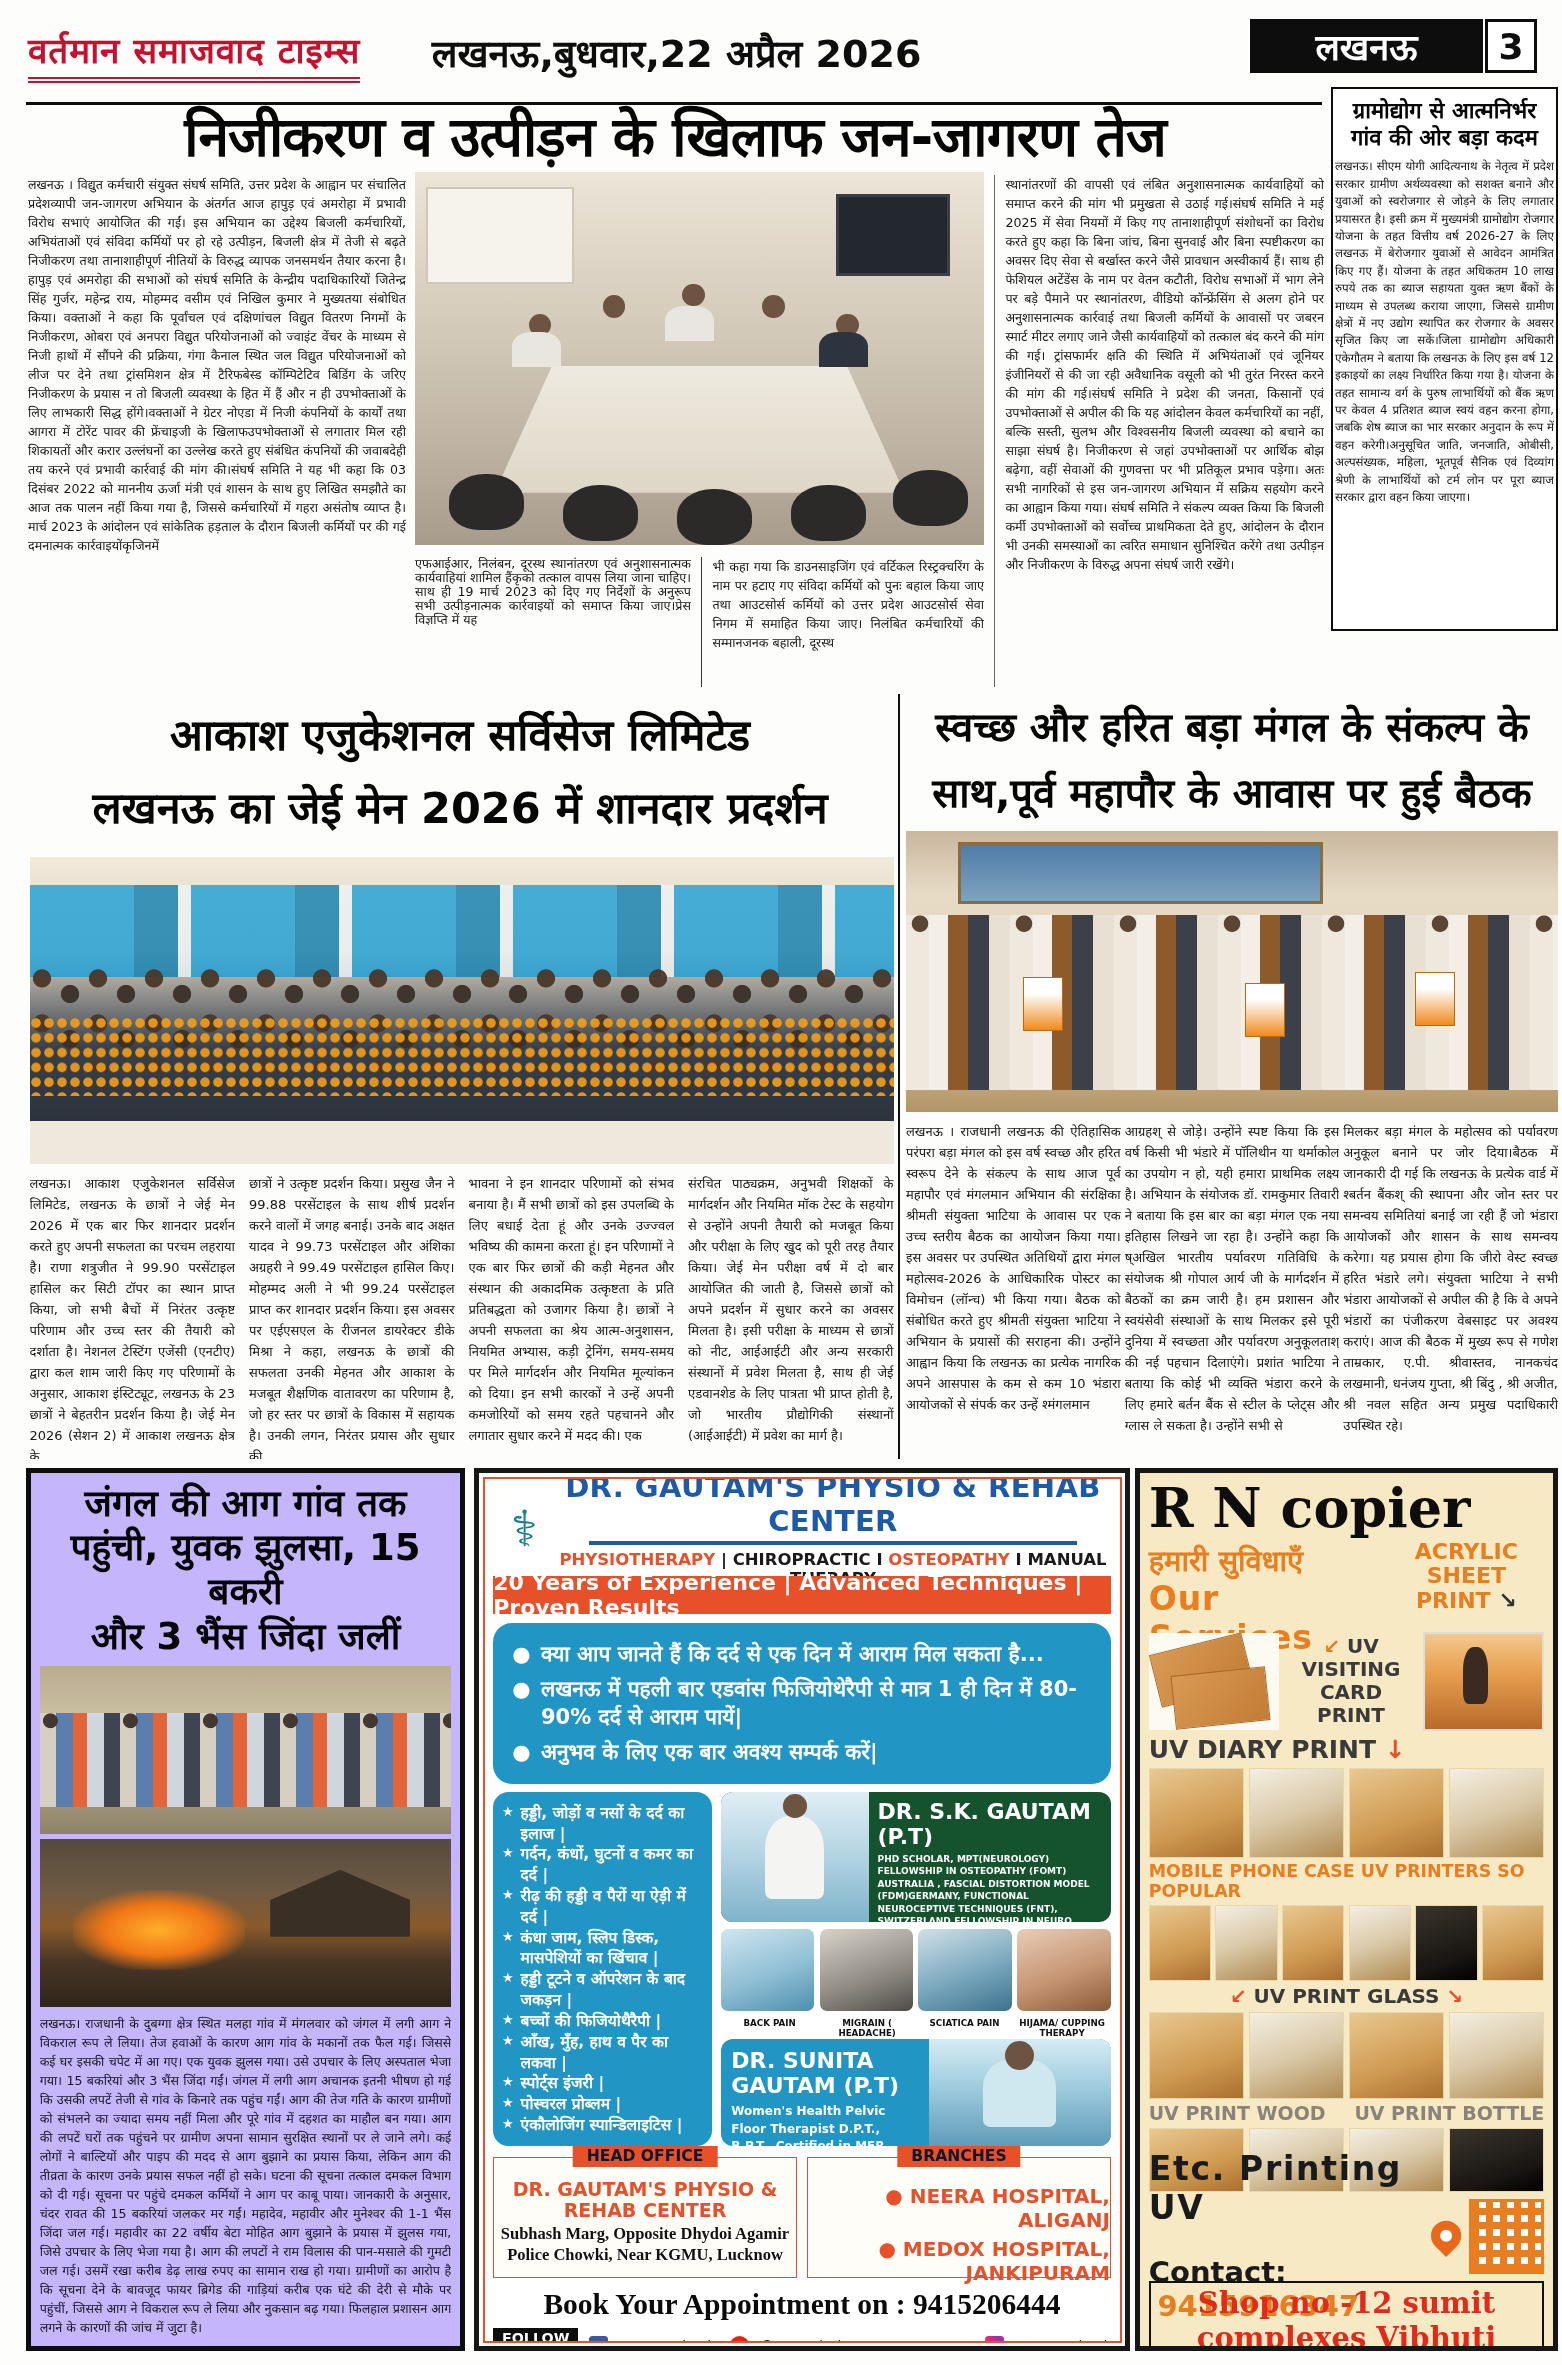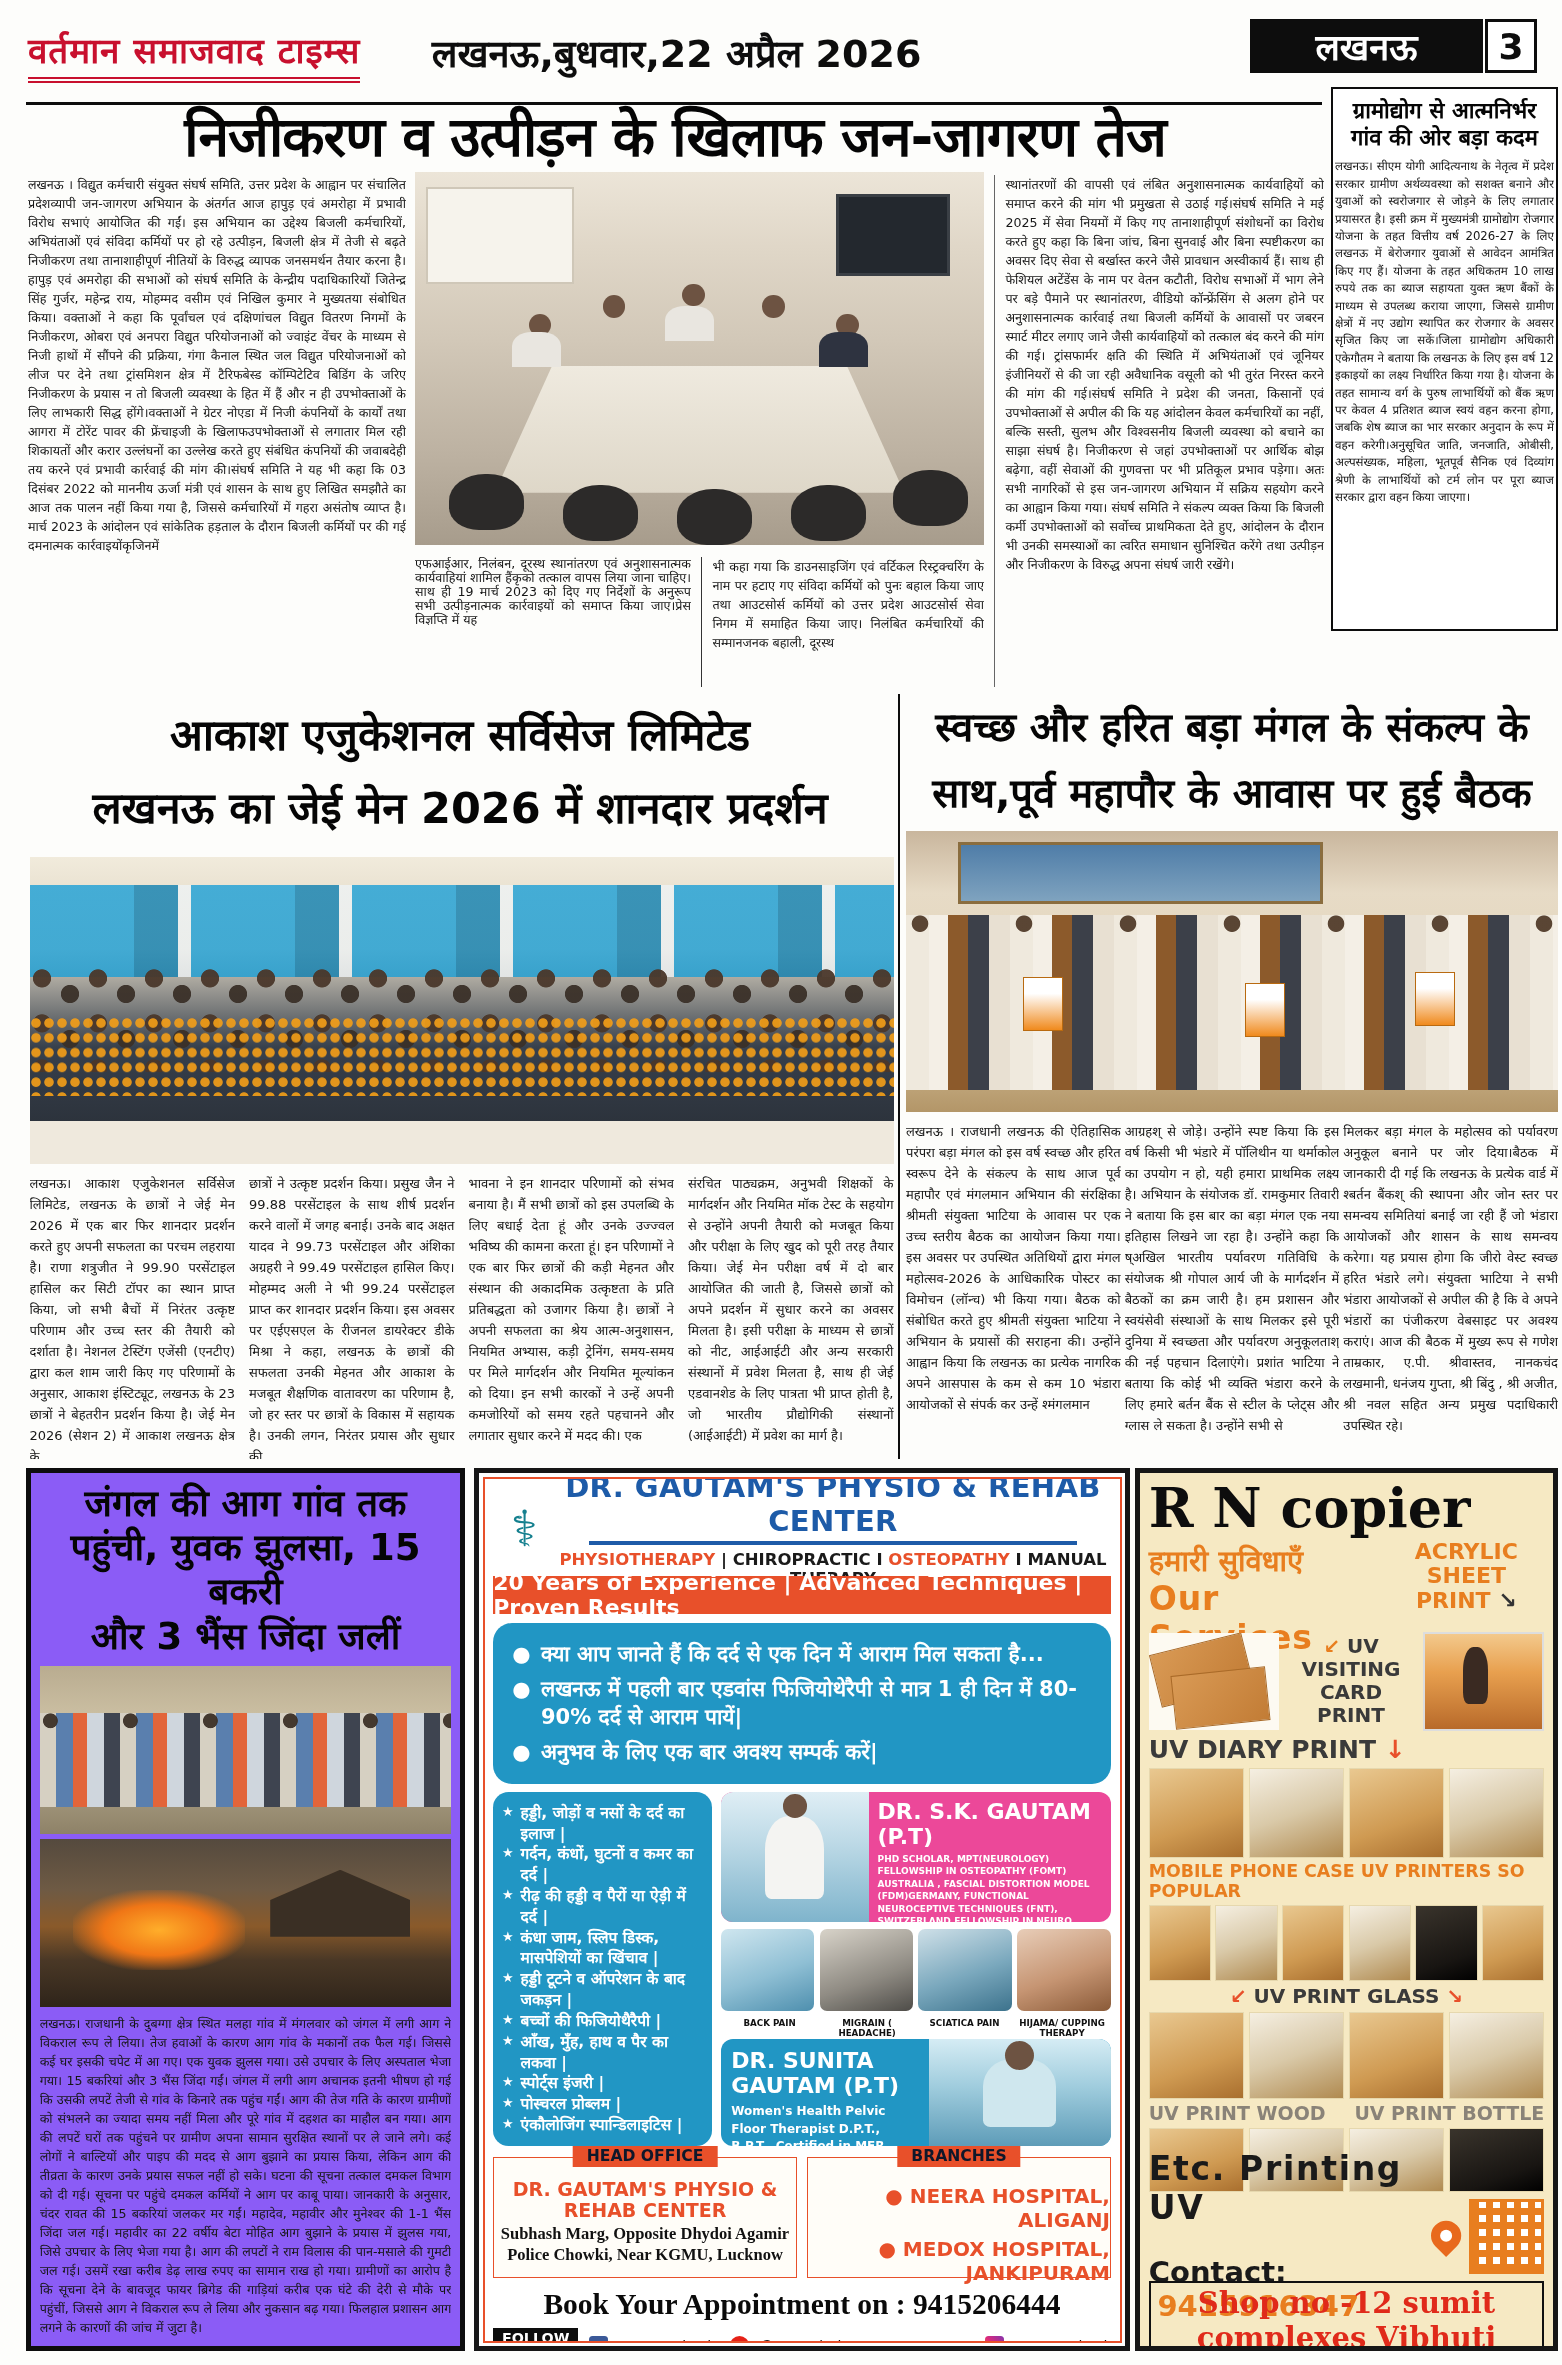--- a/index.html
+++ b/index.html
@@ -45,21 +45,21 @@
 
   .mangal-hl{position:absolute;left:906px;top:694px;width:652px;text-align:center;font-weight:900;font-size:40px;line-height:1.65;color:#050505;}
   .mangal-photo{position:absolute;left:906px;top:831px;width:652px;height:281px;overflow:hidden;background:linear-gradient(180deg,#c9b69d 0%,#e7dbc6 22%,#e3d6bd 55%,#cdb68f 78%,#b39668 100%);}
   .mg-painting{position:absolute;left:8%;top:4%;width:56%;height:22%;background:linear-gradient(180deg,#4f7da8,#7fa3bf);border:3.5px solid #8a6d3f;}
   .mg-people{position:absolute;left:0;top:30%;width:100%;height:62%;background-image:radial-gradient(circle at 14px 8.7px,rgba(82,60,43,.95) 7.8px,transparent 8.7px),linear-gradient(90deg,#efe9dd 0 22.6px,#f4efe6 22.6px 42px,#8c5a2b 42px 62px,#3c4049 62px 83px,#e8e0d2 83px 104px);background-size:104px 100%;}
   .mg-poster{position:absolute;width:40px;height:54px;background:linear-gradient(180deg,#fff 30%,#f08a1d 100%);border:1.7px solid #b96a10;}
   .mangal-cols{position:absolute;left:906px;top:1121px;width:652px;height:337px;display:flex;gap:4px;}
   .mangal-cols .col{flex:1;font-size:13px;line-height:21px;}
 
   
-  .firebox{position:absolute;left:26px;top:1468px;width:439px;height:883px;border:5.2px solid #0d0d0d;padding:7px 8.7px;background:#8b5cf6;display:flex;flex-direction:column;}
+  .firebox{position:absolute;left:26px;top:1468px;width:439px;height:883px;border:5.2px solid #0d0d0d;padding:7px 8.7px;background:#c4b5fd;display:flex;flex-direction:column;}
   .fire-hl{font-size:37px;line-height:1.2;font-weight:900;text-align:center;color:#050505;margin:1.7px 0 7px 0;}
   .fire-ph1{height:168px;flex:none;margin-bottom:5.2px;overflow:hidden;background:linear-gradient(180deg,#b9ac90 0%,#cec2a5 35%,#a99d82 70%,#8e8268 100%);position:relative;}
   .fp-crowd{position:absolute;left:0;top:28%;width:100%;height:56%;background-image:radial-gradient(circle at 10.4px 7.8px,rgba(60,48,38,.95) 7px,transparent 7.8px),linear-gradient(90deg,#d6d0c2 0 15.6px,#5a7fae 15.6px 33px,#e2653a 33px 47px,#cfd6dd 47px 64px,#3e4450 64px 80px);background-size:80px 100%;}
   .fire-ph2{height:168px;flex:none;margin-bottom:7px;overflow:hidden;background:linear-gradient(180deg,#554a3e 0%,#6e5a44 30%,#8a5a2a 52%,#4a3826 72%,#2e241a 100%);position:relative;}
   .fp-glow{position:absolute;left:8%;top:30%;width:42%;height:48%;background:radial-gradient(ellipse at center,#ffae2a 0%,#f07616 45%,rgba(120,60,10,0) 75%);}
   .fp-hut{position:absolute;right:10%;top:18%;width:34%;height:40%;background:#3a2f24;clip-path:polygon(0 45%,50% 0,100% 45%,100% 100%,0 100%);}
   .fire-body{font-size:12.6px;line-height:19px;text-align:justify;overflow:hidden;flex:1;color:#161616;}
 
   
   .physio{position:absolute;left:474px;top:1468px;width:656px;height:883px;border:5.2px solid #161616;background:#fff;padding:3.5px;}
@@ -73,21 +73,21 @@
   .ph-sub .or{color:#e8502a;}
   .ph-banner{height:38px;flex:none;background:#e8502a;color:#fff;font-size:22px;font-weight:900;display:flex;align-items:center;justify-content:center;margin-top:3.5px;}
   .ph-bullets{flex:none;height:161px;background:#2196c4;border-radius:19px;margin-top:8.7px;padding:14px 19px;color:#fff;display:flex;flex-direction:column;justify-content:space-around;}
   .ph-bullet{font-size:21px;font-weight:700;line-height:1.35;display:flex;gap:10.4px;}
   .ph-bullet .b{flex:none;}
   .ph-midrow{display:flex;gap:8.7px;margin-top:8.7px;height:354px;flex:none;}
   .ph-services{width:219px;flex:none;background:#2196c4;border-radius:15.6px;padding:10.4px 8.7px;color:#fff;font-size:15.6px;font-weight:700;line-height:1.33;display:flex;flex-direction:column;justify-content:space-between;}
   .ph-svc{display:flex;gap:7px;}
   .ph-svc .b{flex:none;font-size:13px;}
   .ph-right{flex:1;display:flex;flex-direction:column;gap:7px;}
-  .ph-skrow{height:130px;flex:none;border-radius:12px;overflow:hidden;background:#ec4899;display:flex;}
+  .ph-skrow{height:130px;flex:none;border-radius:12px;overflow:hidden;background:#14532d;display:flex;}
   .ph-skphoto{width:148px;flex:none;background:linear-gradient(180deg,#dfeef5 0%,#bcd9e6 40%,#7fb4cc 100%);position:relative;}
   .ph-figure{position:absolute;left:30%;top:18%;width:40%;height:64%;background:#f4f4f2;border-radius:40% 40% 10% 10%;}
   .ph-figure::before{content:"";position:absolute;left:30%;top:-26%;width:40%;aspect-ratio:1;background:#6d5342;border-radius:50%;}
   .ph-skinfo{flex:1;color:#fff;padding:7px 8.7px;}
   .ph-skname{font-size:22px;font-weight:900;}
   .ph-skcreds{font-size:9px;font-weight:700;line-height:1.38;margin-top:3.5px;text-transform:uppercase;}
   .ph-gallery{display:flex;gap:5.2px;height:82px;flex:none;}
   .ph-tile{flex:1;border-radius:7px;overflow:hidden;position:relative;background:linear-gradient(160deg,#cfe6ef 0%,#8fbfd4 55%,#4e8fae 100%);}
   .ph-tile.t2{background:linear-gradient(160deg,#d8d3c9 0%,#8e8a82 60%,#4e4c48 100%);}
   .ph-tile.t3{background:linear-gradient(160deg,#cfe0e8 0%,#7aa8bd 55%,#3c728c 100%);}

